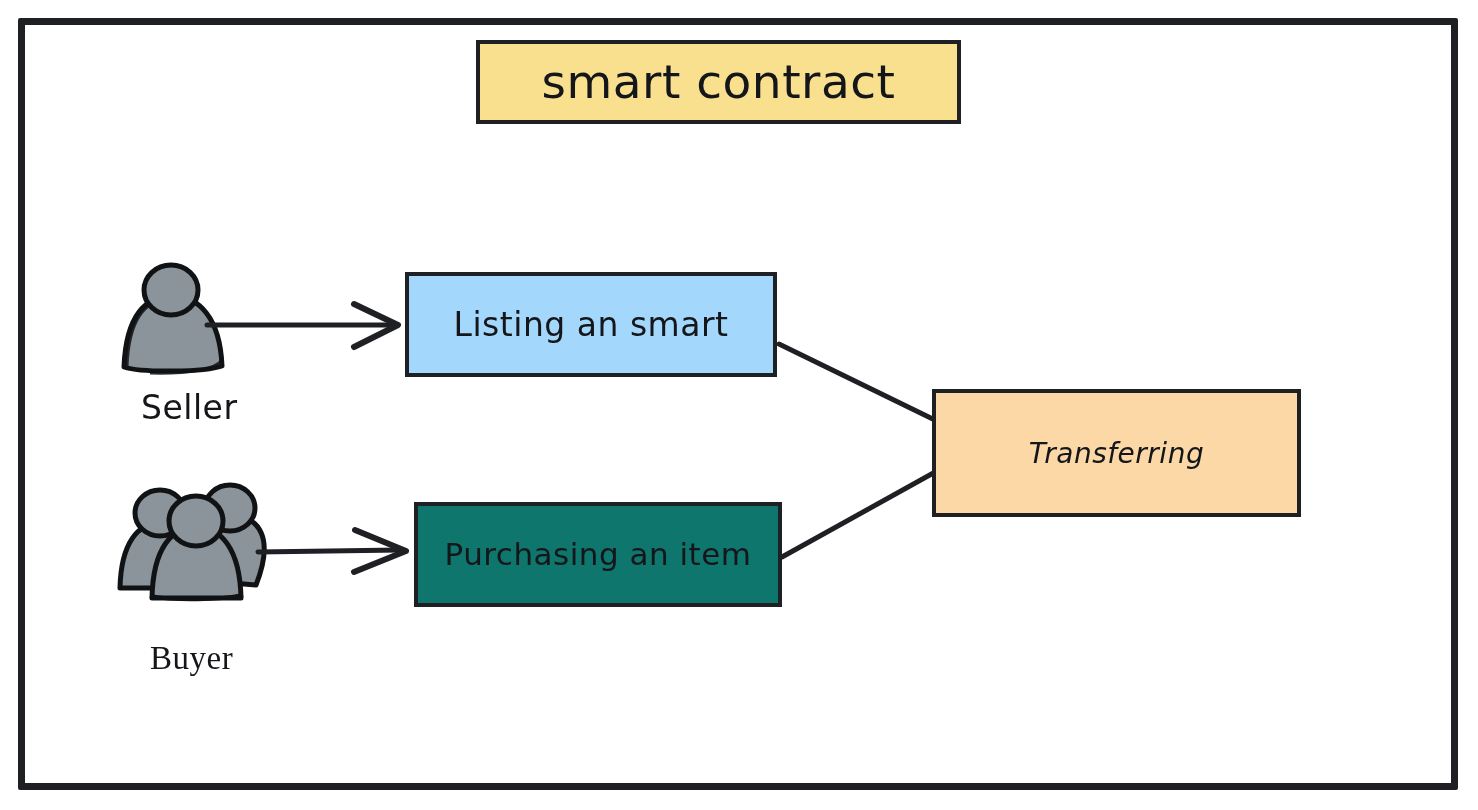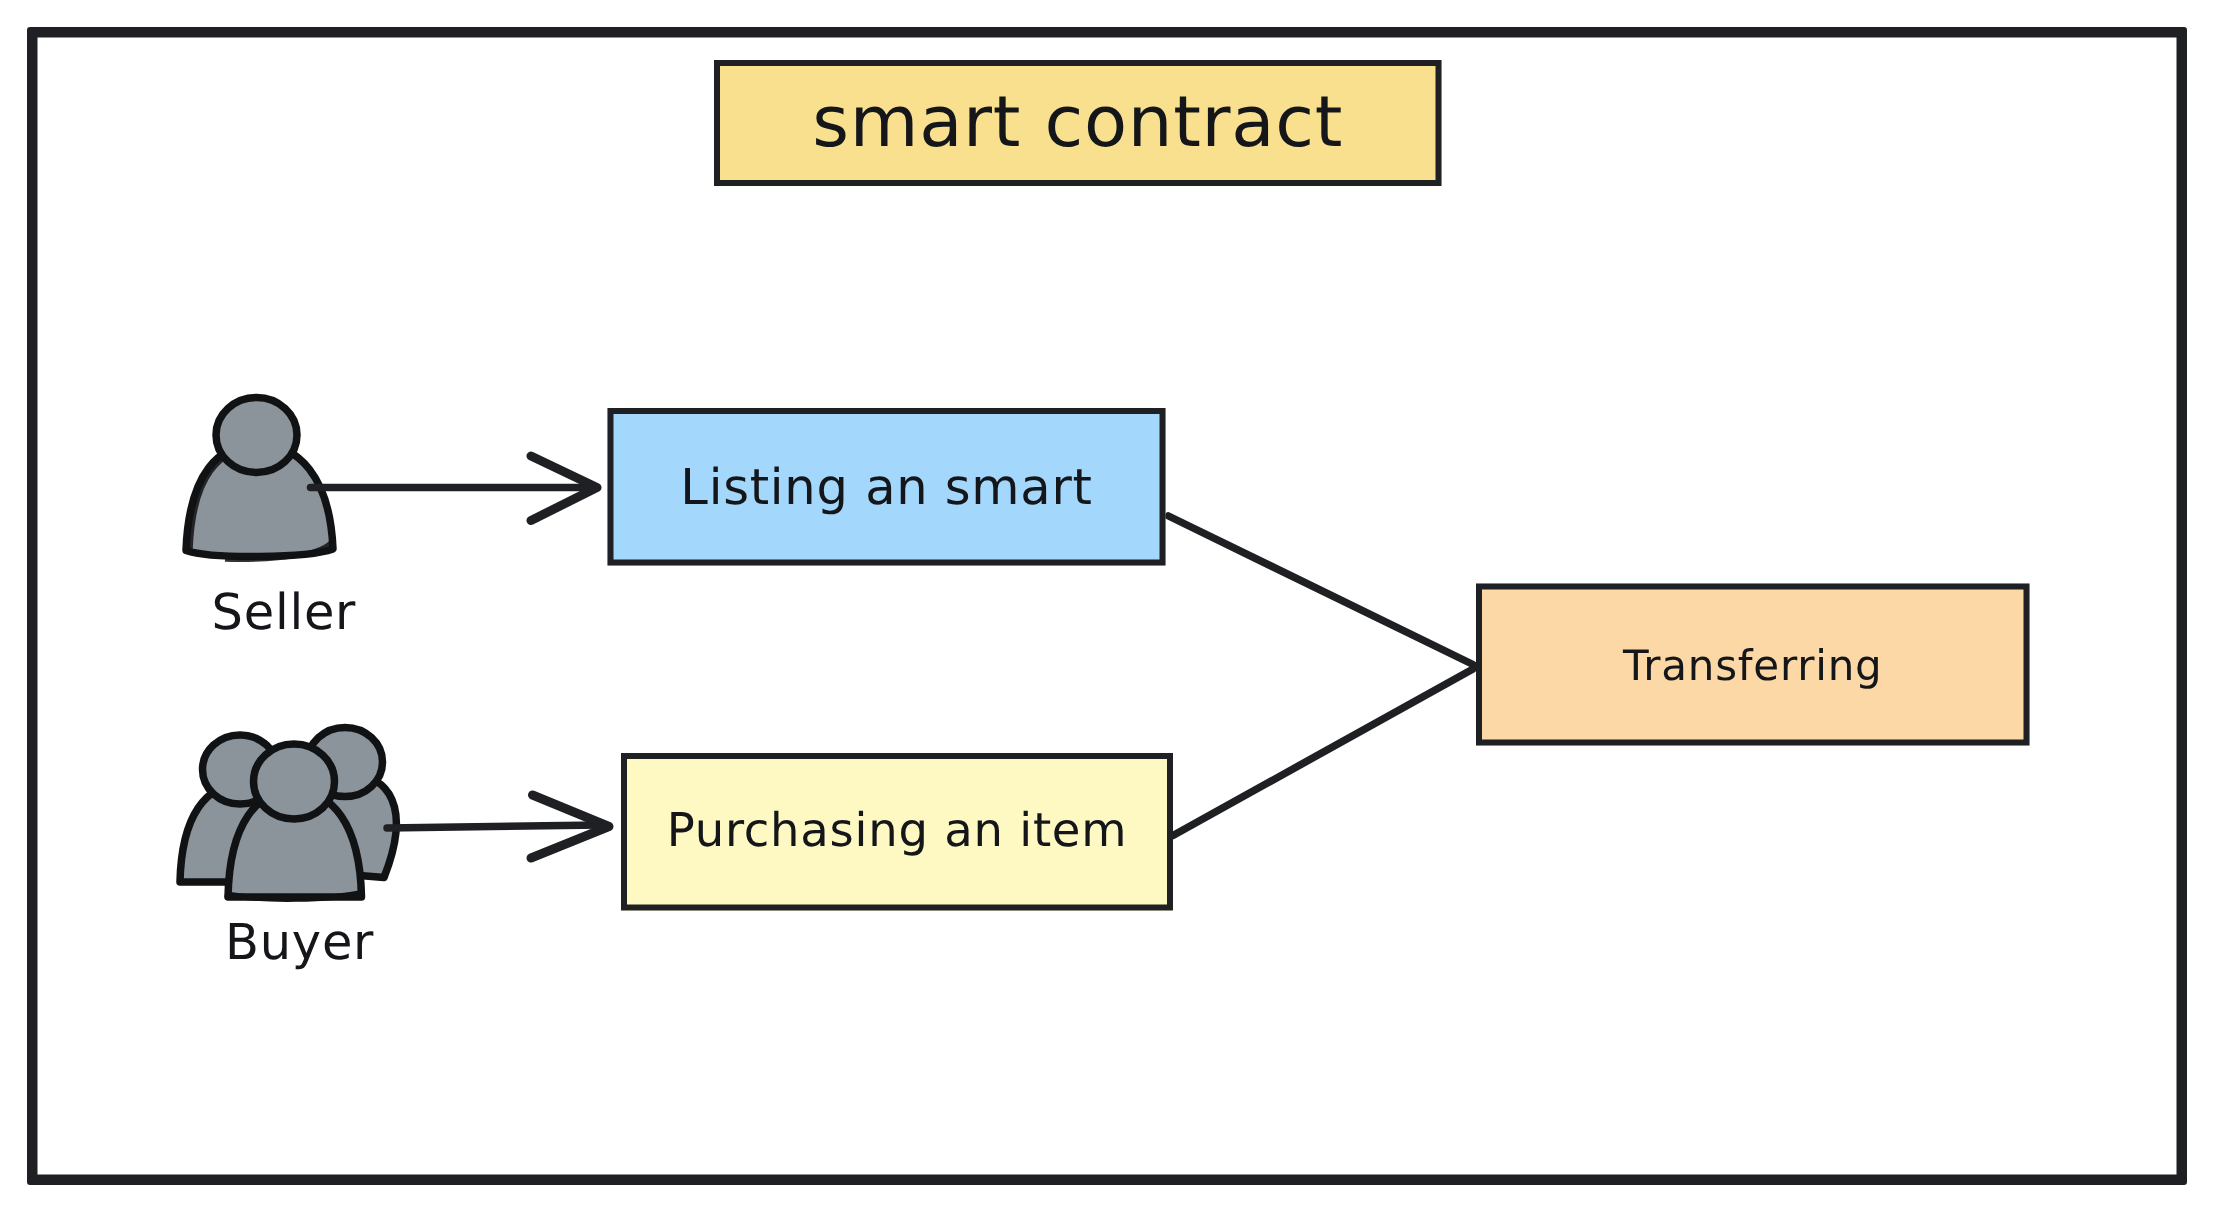--- a/index.html
+++ b/index.html
@@ -68,38 +68,39 @@
     font-size: 33px;
   }
   .node-purchasing {
     left: 414px;
     top: 502px;
     width: 368px;
     height: 105px;
     font-size: 31px;
   }
   .node-transfer {
-    left: 984px;
+    left: 932px;
     top: 389px;
     width: 369px;
-    height: 108px;
+    height: 128px;
     font-size: 28px;
+    font-style: italic;
   }
   .node-transfer .line2 { display: block; }
   
   .actor-label {
     position: absolute;
     color: #14161a;
     font-family: "DejaVu Sans", "Liberation Sans", sans-serif;
     font-size: 33px;
     letter-spacing: 0.5px;
     white-space: nowrap;
   }
   .label-seller { left: 141px; top: 388px; }
-  .label-buyer  { left: 150px; top: 608px; }
+  .label-buyer  { left: 150px; top: 640px; font-family: Liberation Serif, serif; }
 </style>
 </head>
 <body>
 
 <div id="canvas">
 
   <div class="frame"></div>
 
   <svg class="layer" viewBox="0 0 1478 810" xmlns="http://www.w3.org/2000/svg">
 
@@ -147,21 +148,21 @@
   </svg>
 
   <div class="node node-title" style="background:#f8e08e;">
     <span>smart contract</span>
   </div>
 
   <div class="node node-listing" style="background:#a3d7fb;">
     <span>Listing an smart</span>
   </div>
 
-  <div class="node node-purchasing" style="background:#fef9c3;">
+  <div class="node node-purchasing" style="background:#0f766e;">
     <span>Purchasing an item</span>
   </div>
 
   <div class="node node-transfer" style="background:#fbd8a5;">
     <span>
       <span class="line1">Transferring</span>
     </span>
   </div>
 
   <div class="actor-label label-seller">Seller</div>

